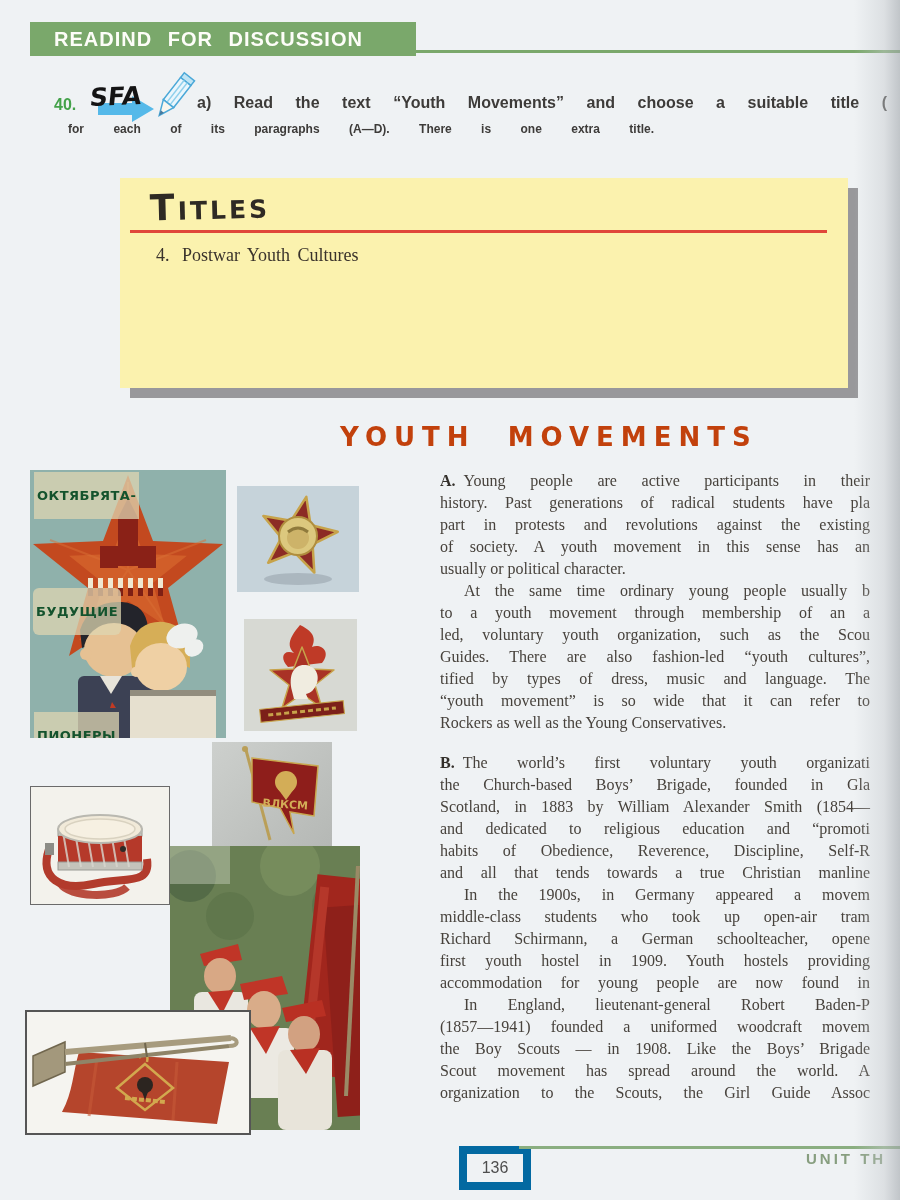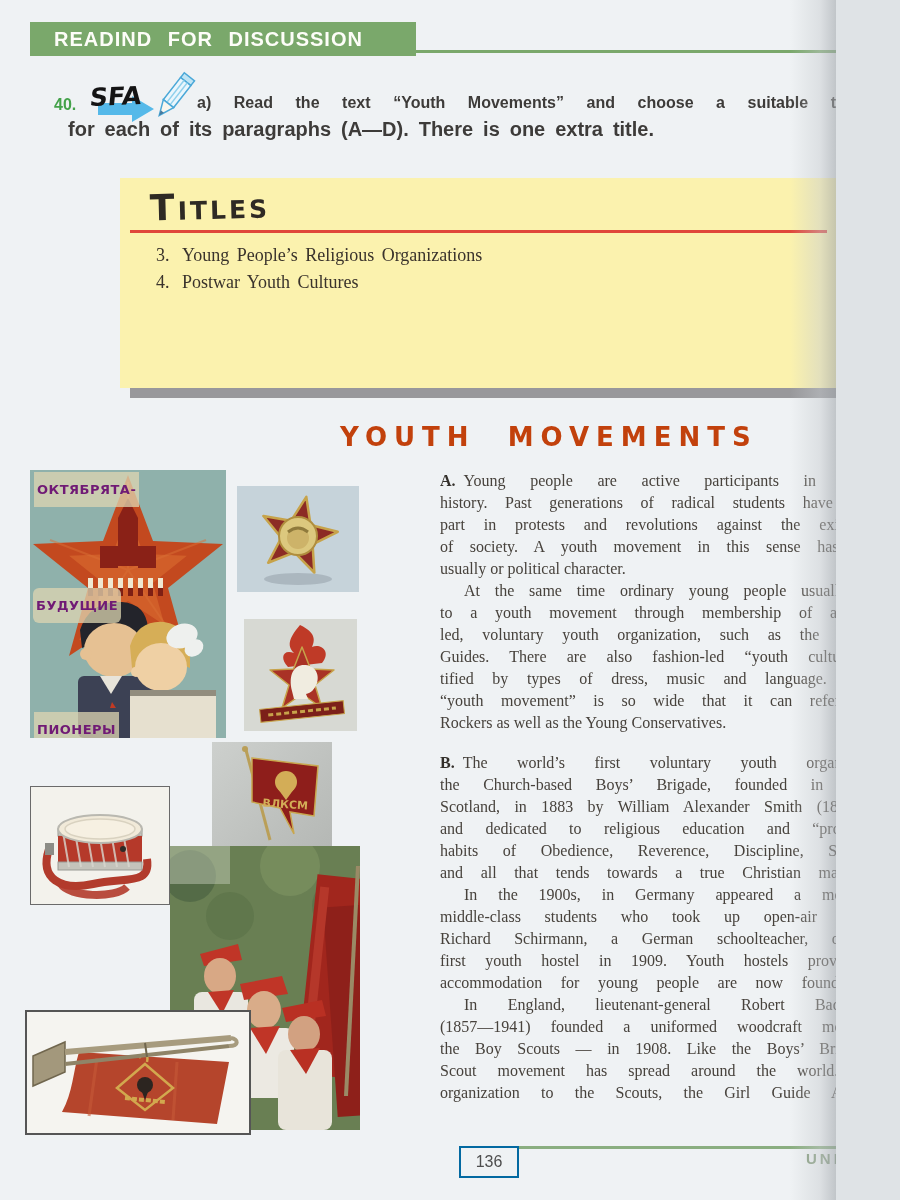--- a/index.html
+++ b/index.html
@@ -1,33 +1,33 @@
 <!DOCTYPE html>
 <html><head>
 <meta charset="utf-8">
 <style>
   html,body{margin:0;padding:0;background:#dfe3e6;}
-  #page{position:relative;width:836px;height:1200px;background:#eff2f4;overflow:hidden;
+  #page{position:relative;width:900px;height:1200px;background:#eff2f4;overflow:hidden;
         font-family:"Liberation Sans",sans-serif;}
   
   .hdr-bar{position:absolute;left:30px;top:22px;width:386px;height:34px;background:#7aa86b;
            display:flex;align-items:center;padding-left:24px;box-sizing:border-box;}
   .hdr-bar span{color:#fdfdf8;font-weight:800;font-size:20px;letter-spacing:1px;word-spacing:9px;
                 font-family:"Liberation Sans",sans-serif;}
   .hdr-line{position:absolute;left:416px;top:50px;width:484px;height:3px;background:#7aa86b;}
   
   .ex-num{position:absolute;left:38px;top:96px;color:#44a24a;font-weight:bold;font-size:16px;margin-left:16px;}
   .sfa{position:absolute;left:84px;top:82px;width:70px;height:42px;}
   .sfa-txt{position:absolute;left:6px;top:0;font-size:25px;font-weight:900;color:#141414;
            transform:skewX(-8deg) rotate(-2deg);font-family:"DejaVu Sans",sans-serif;z-index:2;}
   .sfa-arrow{position:absolute;left:14px;top:14px;z-index:1;}
   .pencil{position:absolute;left:150px;top:70px;}
   .instr1{position:absolute;left:197px;top:92px;width:690px;font-size:16px;font-weight:bold;color:#3d3b39;
           text-align:justify;text-align-last:justify;line-height:22px;}
-  .instr2{position:absolute;left:68px;top:118px;width:586px;font-size:20px;font-weight:bold;color:#3d3b39;
+  .instr2{position:absolute;left:68px;top:118px;width:586px;font-size:12px;font-weight:bold;color:#3d3b39;
           text-align:justify;text-align-last:justify;line-height:22px;}
   
   .tbox{position:absolute;left:120px;top:178px;width:728px;height:210px;background:#fbf2ae;
         box-shadow:10px 10px 0 rgba(146,146,150,.95);}
   .tbox-head{position:absolute;left:30px;top:8px;font-family:"DejaVu Sans",sans-serif;font-size:25px;
              font-weight:600;color:#2e2a24;letter-spacing:3px;transform:rotate(-1.5deg);}
   .tbox-head::first-letter{font-size:36px;}
   .tbox-line{position:absolute;left:10px;top:52px;width:697px;height:3px;background:#e0473a;}
   .tbox-list{position:absolute;left:36px;top:64px;right:30px;}
   .t-item{font-family:"Liberation Serif",serif;font-size:18px;line-height:27px;color:#3a332c;word-spacing:3px;}
@@ -38,31 +38,31 @@
   .col{position:absolute;left:440px;top:470px;width:430px;}
   .pline{height:22px;font-family:"Liberation Serif",serif;font-size:16px;line-height:22px;color:#47423c;
          text-align:justify;text-align-last:justify;}
   .pline.end{text-align-last:left;}
   .pline.ind{padding-left:24px;}
   .plabel{font-weight:bold;margin-right:8px;color:#332f2a;}
   .pgap{height:18px;}
   
   .ph{position:absolute;overflow:hidden;}
   .poster{left:30px;top:470px;width:196px;height:268px;background:#8fb1ab;}
-  .poster-label{position:absolute;font-family:"DejaVu Sans",sans-serif;font-weight:bold;color:#701a75;
-                font-size:13px;background:rgba(222,214,178,.75);padding:10px 3px;letter-spacing:.5px;}
+  .poster-label{position:absolute;font-family:"DejaVu Sans",sans-serif;font-weight:bold;color:#14532d;
+                font-size:13px;background:rgba(222,214,178,.75);padding:16px 3px;letter-spacing:.5px;}
   .pl1{left:4px;top:2px;} .pl2{left:3px;top:118px;border-radius:6px;} .pl3{left:4px;top:242px;}
   .badge1{left:237px;top:486px;width:122px;height:106px;background:#c6d3da;}
   .badge2{left:244px;top:619px;width:113px;height:112px;background:#d7d9d3;}
   .badge3{left:212px;top:742px;width:120px;height:104px;background:linear-gradient(135deg,#cdd0cd,#b5b8b5);}
   .drum{left:30px;top:786px;width:138px;height:117px;background:#f3f2ec;border:1px solid #6a6a6a;z-index:3;}
   .pioneers{left:170px;top:846px;width:190px;height:284px;background:#697f53;z-index:4;}
   .bugle{left:25px;top:1010px;width:222px;height:121px;background:#f5f4f0;border:2px solid #555;z-index:5;}
   
-  .pg-box{position:absolute;left:459px;top:1146px;width:56px;height:28px;border:2px solid #0369a1;
+  .pg-box{position:absolute;left:459px;top:1146px;width:56px;height:28px;border:8px solid #0369a1;
           display:flex;align-items:center;justify-content:center;font-size:16px;color:#4e4e4e;z-index:10;}
   .pg-line{position:absolute;left:519px;top:1146px;width:381px;height:3px;background:#8aae80;z-index:10;}
   .unit-lbl{position:absolute;left:806px;top:1150px;width:140px;font-size:15px;font-weight:bold;
             letter-spacing:3px;color:#879e7f;white-space:nowrap;z-index:10;}
   
   .edge-fade{position:absolute;right:0;top:0;width:46px;height:1200px;z-index:40;pointer-events:none;
              background:linear-gradient(to right,rgba(235,238,241,0) 0%,rgba(198,202,206,.45) 65%,rgba(162,167,172,.6) 100%);}
 </style>
 </head>
 <body>
@@ -94,21 +94,20 @@
     </g>
   </svg>
 
   <div class="instr1">a) Read the text “Youth Movements” and choose a suitable title (</div>
   <div class="instr2">for each of its paragraphs (A—D). There is one extra title.</div>
 
   <div class="tbox">
     <div class="tbox-head">TITLES</div>
     <div class="tbox-line"></div>
     <div class="tbox-list">
-      <div class="t-item"><span class="t-num">3.</span><span>Young People’s Religious Organizations</span></div>
       <div class="t-item"><span class="t-num">4.</span><span>Postwar Youth Cultures</span></div>
     </div>
   </div>
 
   <div class="art-title">YOUTH MOVEMENTS</div>
 
   <div class="ph poster">
     <svg width="196" height="268" viewBox="0 0 196 268">
       <rect width="196" height="268" fill="#8fb1ab"></rect>
       <polygon points="98,5 123,71 193,74 138,118 157,186 98,147 39,186 58,118 3,74 73,71" fill="#c3491f"></polygon>

